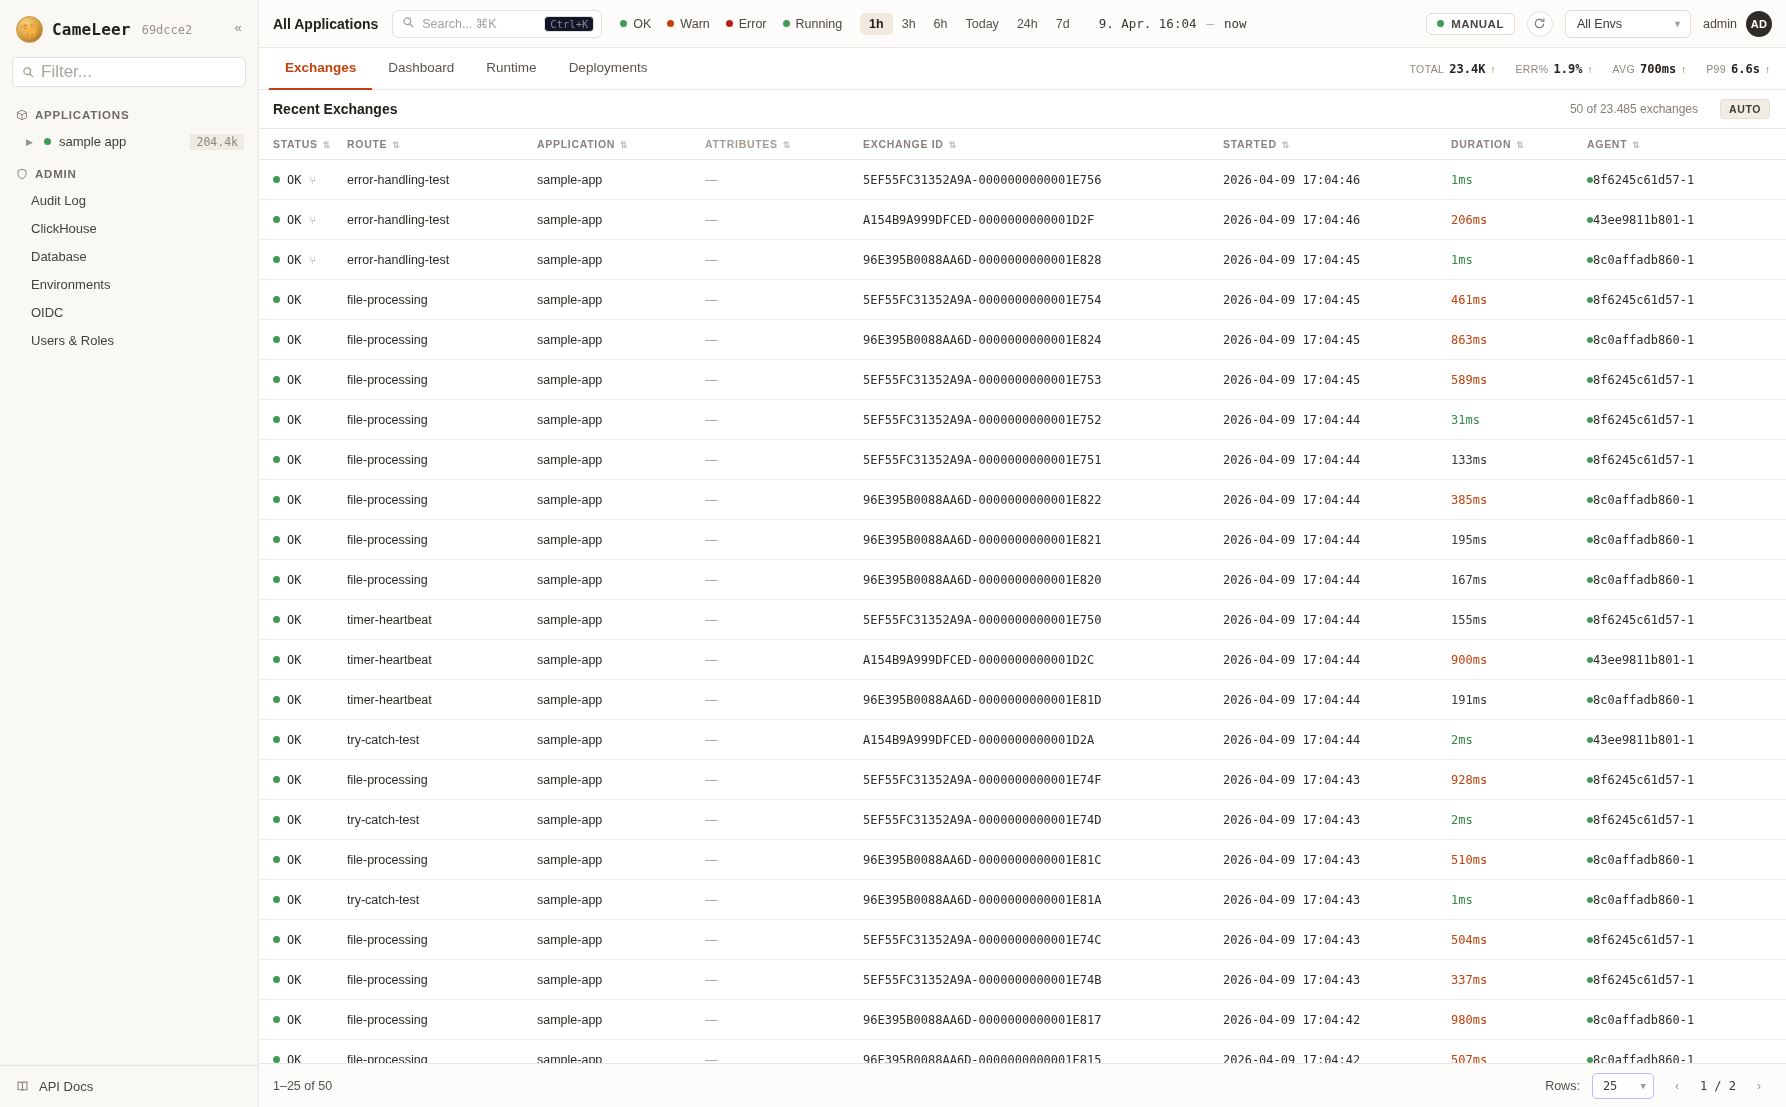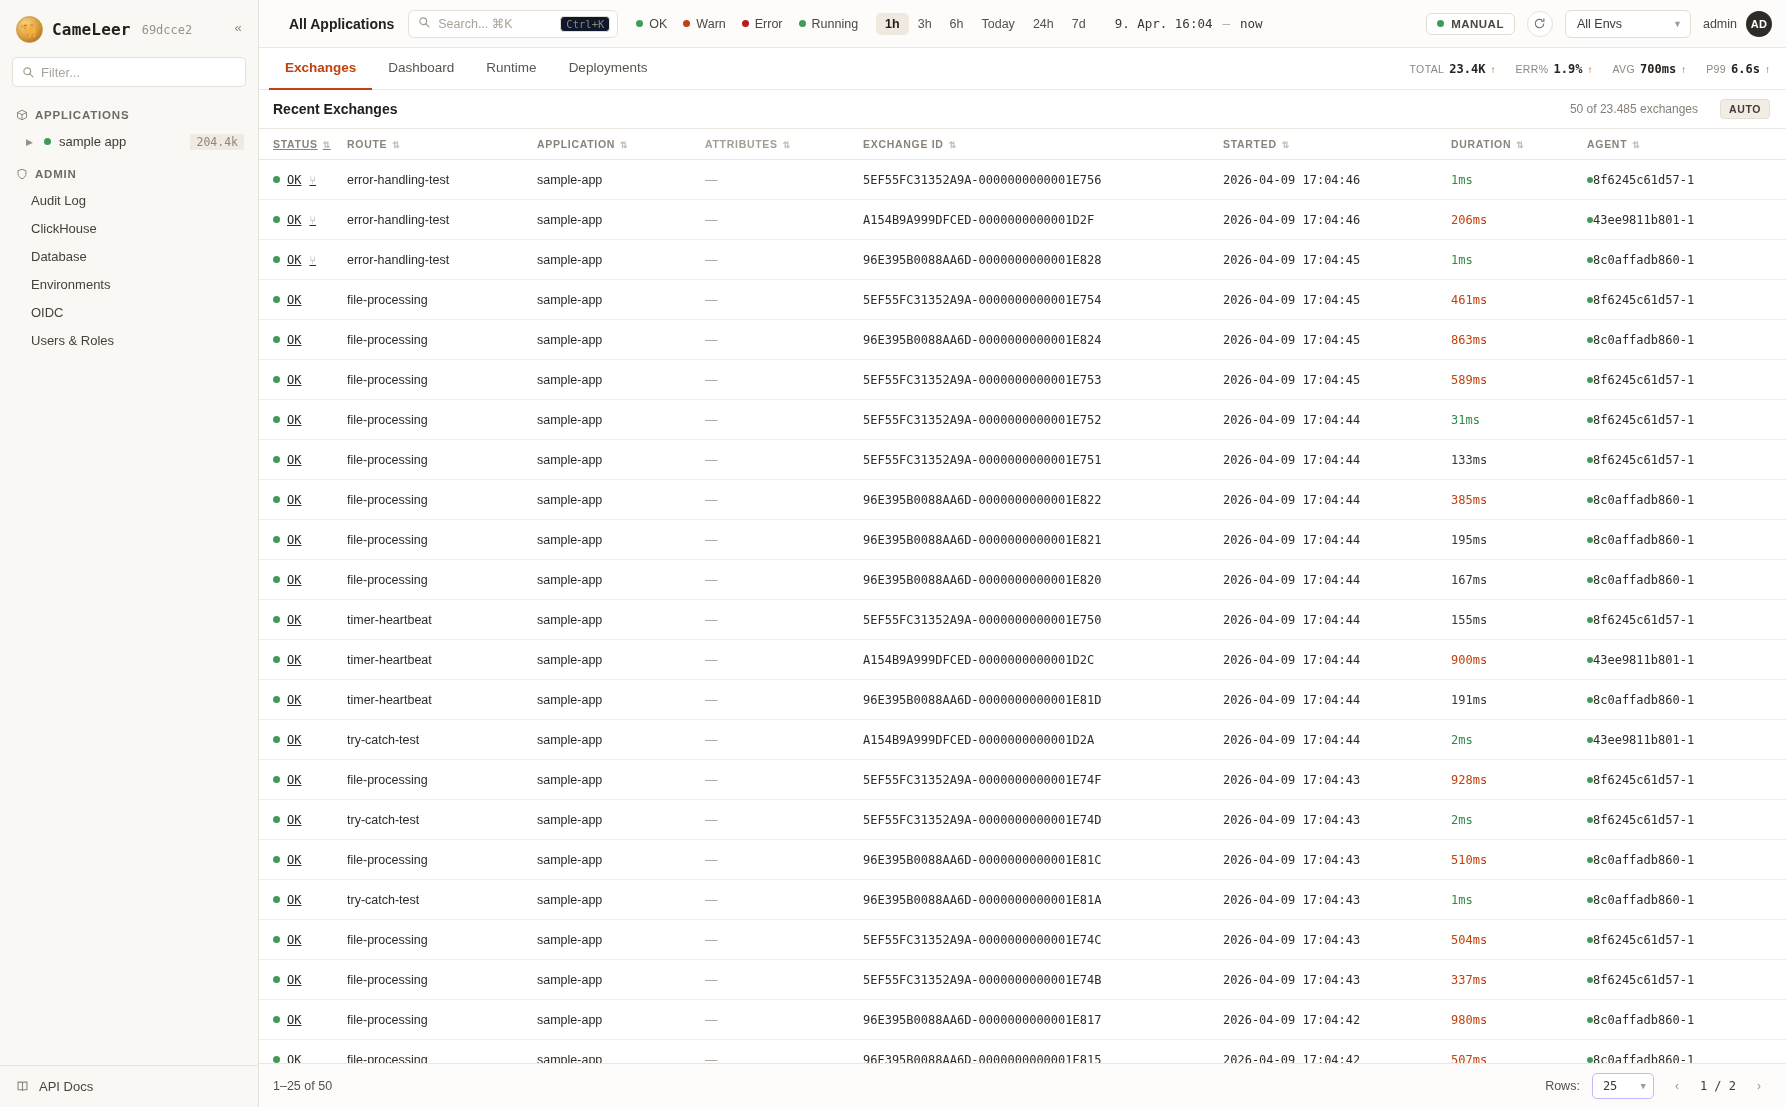--- a/index.html
+++ b/index.html
@@ -49,21 +49,21 @@
   }
   .filter-wrap { padding: 2px 12px 10px 12px; }
   .filter-box {
     display: flex; align-items: center; gap: 7px;
     height: 30px; padding: 0 9px;
     background: #ffffff; border: 1px solid #e5e0d8; border-radius: 5px;
   }
   .filter-box .ico { color: #a49d94; font-size: 12px; display: flex; }
   .filter-box input {
     border: 0; outline: 0; background: transparent;
-    font-family: "Liberation Sans", sans-serif; font-size: 13px;
+    font-family: "Liberation Sans", sans-serif; font-size: 17px;
     color: #3a3631; width: 100%;
   }
   .filter-box input::placeholder { color: #aaa49b; }
 
   .sect-head {
     display: flex; align-items: center; gap: 7px;
     padding: 12px 14px 6px 16px;
     font-size: 11.5px; font-weight: 700; letter-spacing: .8px;
     color: #6f6a63; text-transform: uppercase;
   }
@@ -99,21 +99,21 @@
 
   
   .main { flex: 1; display: flex; flex-direction: column; min-width: 0; background: #fff; }
 
   .topbar {
     height: 48px; display: flex; align-items: center; gap: 14px;
     padding: 0 14px 0 14px;
     border-bottom: 1px solid #ece8e1;
     background: #fdfcfa;
   }
-  .app-scope { font-size: 14px; font-weight: 700; color: #24201c; white-space: nowrap; margin-left: 16px; }
+  .app-scope { font-size: 14px; font-weight: 700; color: #24201c; white-space: nowrap; }
   .search-box {
     display: flex; align-items: center; gap: 8px;
     width: 210px; height: 28px; padding: 0 7px 0 9px;
     border: 1px solid #e5e0d8; border-radius: 6px; background: #fff;
     color: #a49d94;
   }
   .search-box .txt { font-size: 12.5px; color: #a8a199; flex: 1; }
   .kbd {
     font-family: "DejaVu Sans Mono", monospace; font-size: 10.5px;
     color: #8c857d; background: #0f172a; border: 1px solid #e4ded6;
@@ -212,21 +212,21 @@
     border-bottom: 1px solid #ece8e1;
     white-space: nowrap;
   }
   thead th .sort { color: #c3bcb3; font-size: 9px; margin-left: 5px; }
   tbody td {
     font-size: 12.5px; color: #2f2b27;
     padding: 0 8px 0 0; height: 40px;
     border-bottom: 1px solid #f1ede7;
     white-space: nowrap; overflow: hidden; text-overflow: ellipsis;
   }
-  .c-status { padding-left: 14px; width: 88px; text-decoration: underline; }
+  .c-status { padding-left: 14px; width: 88px; }
   .c-route { width: 190px; }
   .c-app { width: 168px; }
   .c-attr { width: 158px; color: #a49d94; }
   .c-exid { width: 360px; }
   .c-started { width: 228px; }
   .c-dur { width: 136px; }
   .c-agent { width: auto; }
 
   .status-cell { display: flex; align-items: center; gap: 7px; }
   .status-cell .d { width: 7px; height: 7px; border-radius: 50%; background: #3f9b55; }

